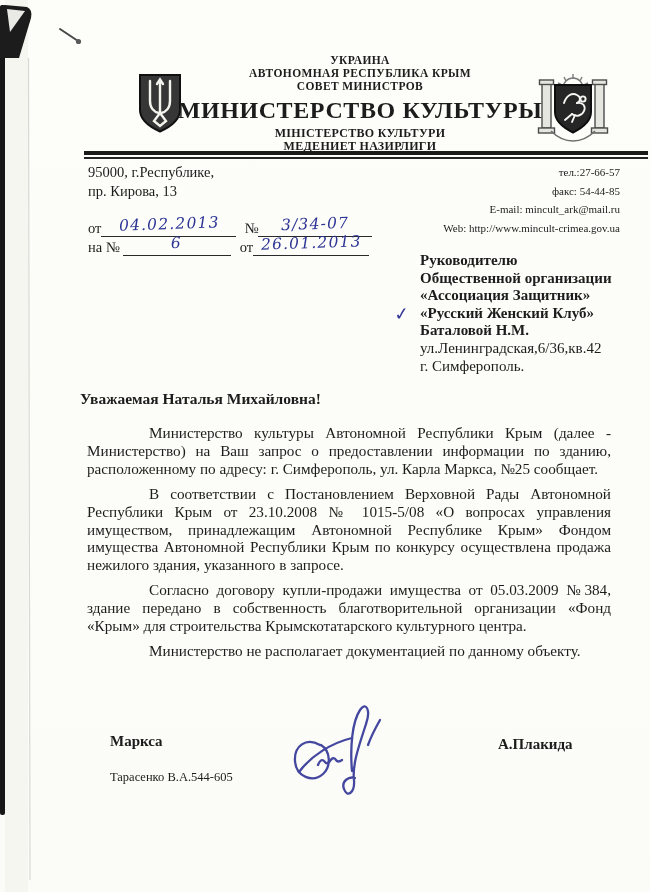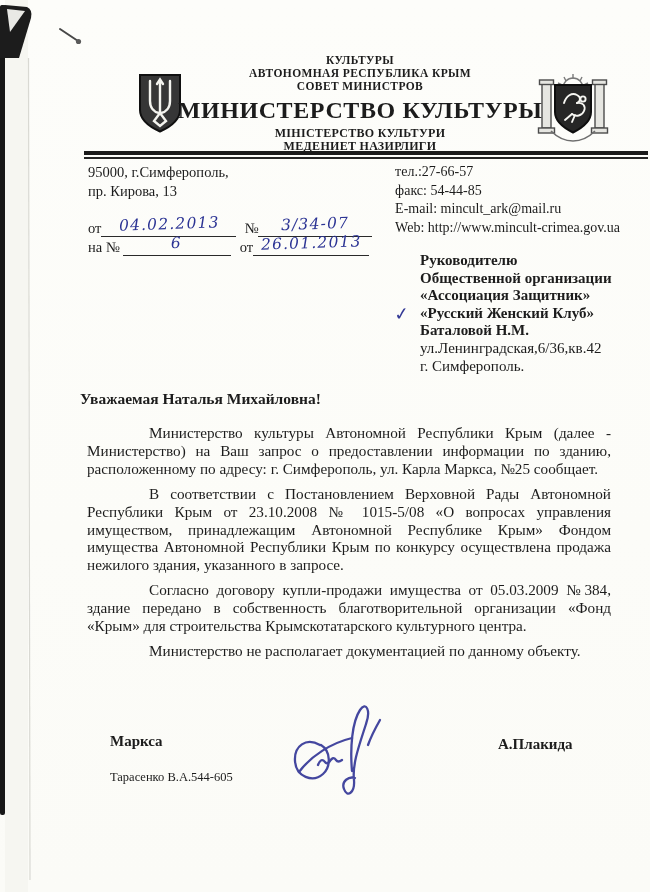--- a/index.html
+++ b/index.html
@@ -15,21 +15,21 @@
   .lh-center { left:140px; width:440px; text-align:center; }
   .lh-small  { font-weight:bold; font-size:11.5px; letter-spacing:.4px; }
   .lh-title  { font-weight:bold; font-size:24px; letter-spacing:.6px; white-space:nowrap;text-align:center; }
   .lh-sub    { font-weight:bold; font-size:12px; letter-spacing:.3px; }
   .rule {
     left:84px; right:2px; top:151px; height:8px;
     border-top:4px solid #1b1b1b; border-bottom:2px solid #242424;
   }
   
   .addr { left:88px; top:163px; font-size:14.5px; line-height:19px; }
-  .contacts { right:30px; top:163px; font-size:14px; line-height:18.5px; text-align:left; }
+  .contacts { right:30px; top:163px; font-size:11px; line-height:18.5px; text-align:right; }
   
   .refrow { left:88px; height:20px; display:flex; align-items:flex-end; font-size:14.5px; }
   .uline { display:inline-block; border-bottom:1.5px solid #2a2a2a; text-align:center; height:20px; }
   .hw {
     font-family:"DejaVu Serif","Liberation Serif",serif; font-style:italic;
     color:#2c3494; font-size:15.5px; letter-spacing:1.2px; white-space:nowrap;
     display:inline-block; transform:rotate(-2deg) translateY(-2px);
   }
   .lbl { white-space:nowrap; }
   
@@ -115,30 +115,30 @@
 
     <g stroke="#44479f" stroke-width="2.3" fill="none" stroke-linecap="round">
       <path d="M320,745 C306,737 294,746 295,761 C296,777 313,783 323,774 C331,767 331,751 321,745"></path>
       <path d="M299,772 C311,756 331,743 352,738"></path>
       <path d="M318,765 q3,-8 7,-3 q2,3 5,-1 q3,-5 6,-1 q2,3 6,0"></path>
       <path d="M352,771 C350,748 352,722 360,710 C366,701 371,710 366,724 C360,743 352,764 354,780 C355,793 347,798 344,789 C341,781 349,776 355,778"></path>
       <path d="M368,745 C372,734 376,727 380,720"></path>
     </g>
   </svg>
 
-  <div class="abs lh-center lh-small" style="top:54px">КУЛЬТУРЫ</div>
+  <div class="abs lh-center lh-small" style="top:54px">УКРАИНА</div>
   <div class="abs lh-center lh-small" style="top:67px">АВТОНОМНАЯ РЕСПУБЛИКА КРЫМ</div>
   <div class="abs lh-center lh-small" style="top:80px">СОВЕТ МИНИСТРОВ</div>
   <div class="abs lh-center lh-title" style="top:97px">МИНИСТЕРСТВО КУЛЬТУРЫ</div>
   <div class="abs lh-center lh-sub" style="top:126px">МІНІСТЕРСТВО КУЛЬТУРИ</div>
   <div class="abs lh-center lh-sub" style="top:139px">МЕДЕНИЕТ НАЗИРЛИГИ</div>
   <div class="abs rule"></div>
 
   <div class="abs addr">
-    <div>95000, г.Симферополь,</div>
+    <div>95000, г.Республике,</div>
     <div>пр. Кирова, 13</div>
   </div>
   <div class="abs contacts">
     <div>тел.:27-66-57</div>
     <div>факс: 54-44-85</div>
     <div>E-mail: mincult_ark@mail.ru</div>
     <div>Web: http://www.mincult-crimea.gov.ua</div>
   </div>
 
   <div class="abs refrow" style="top:217px">

